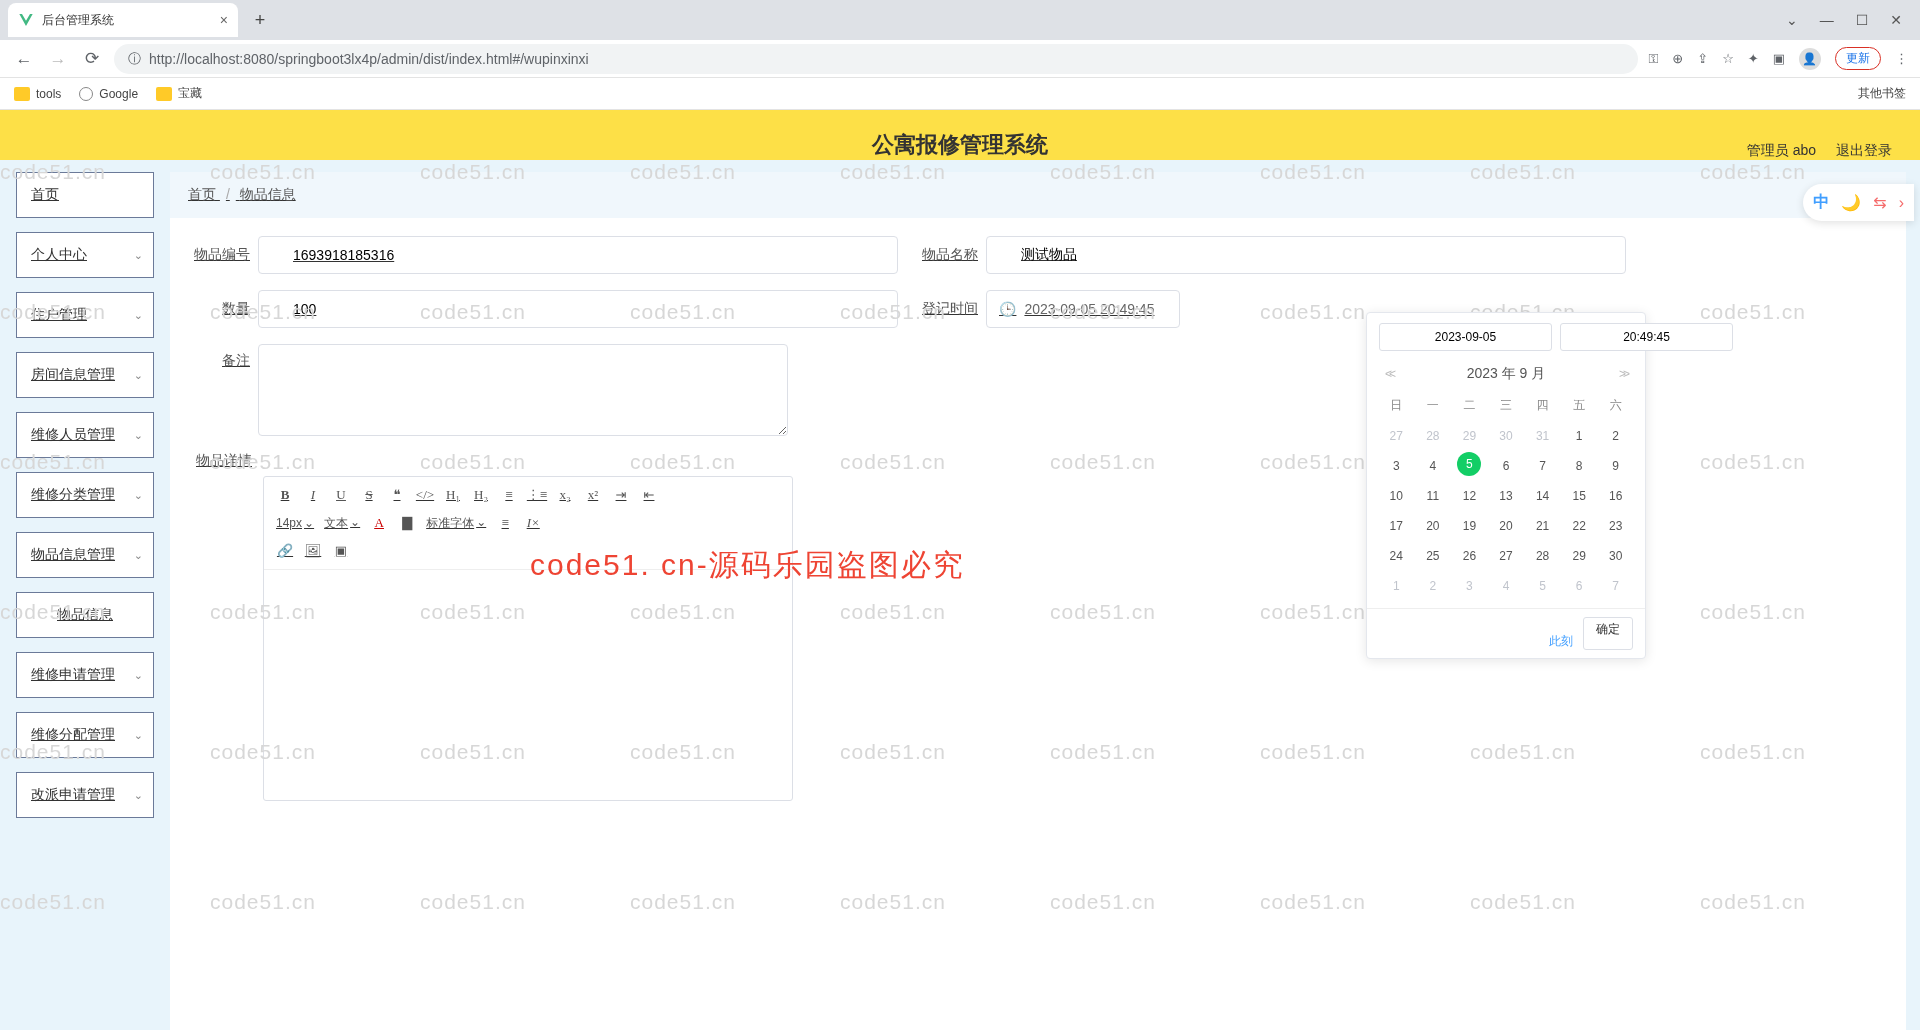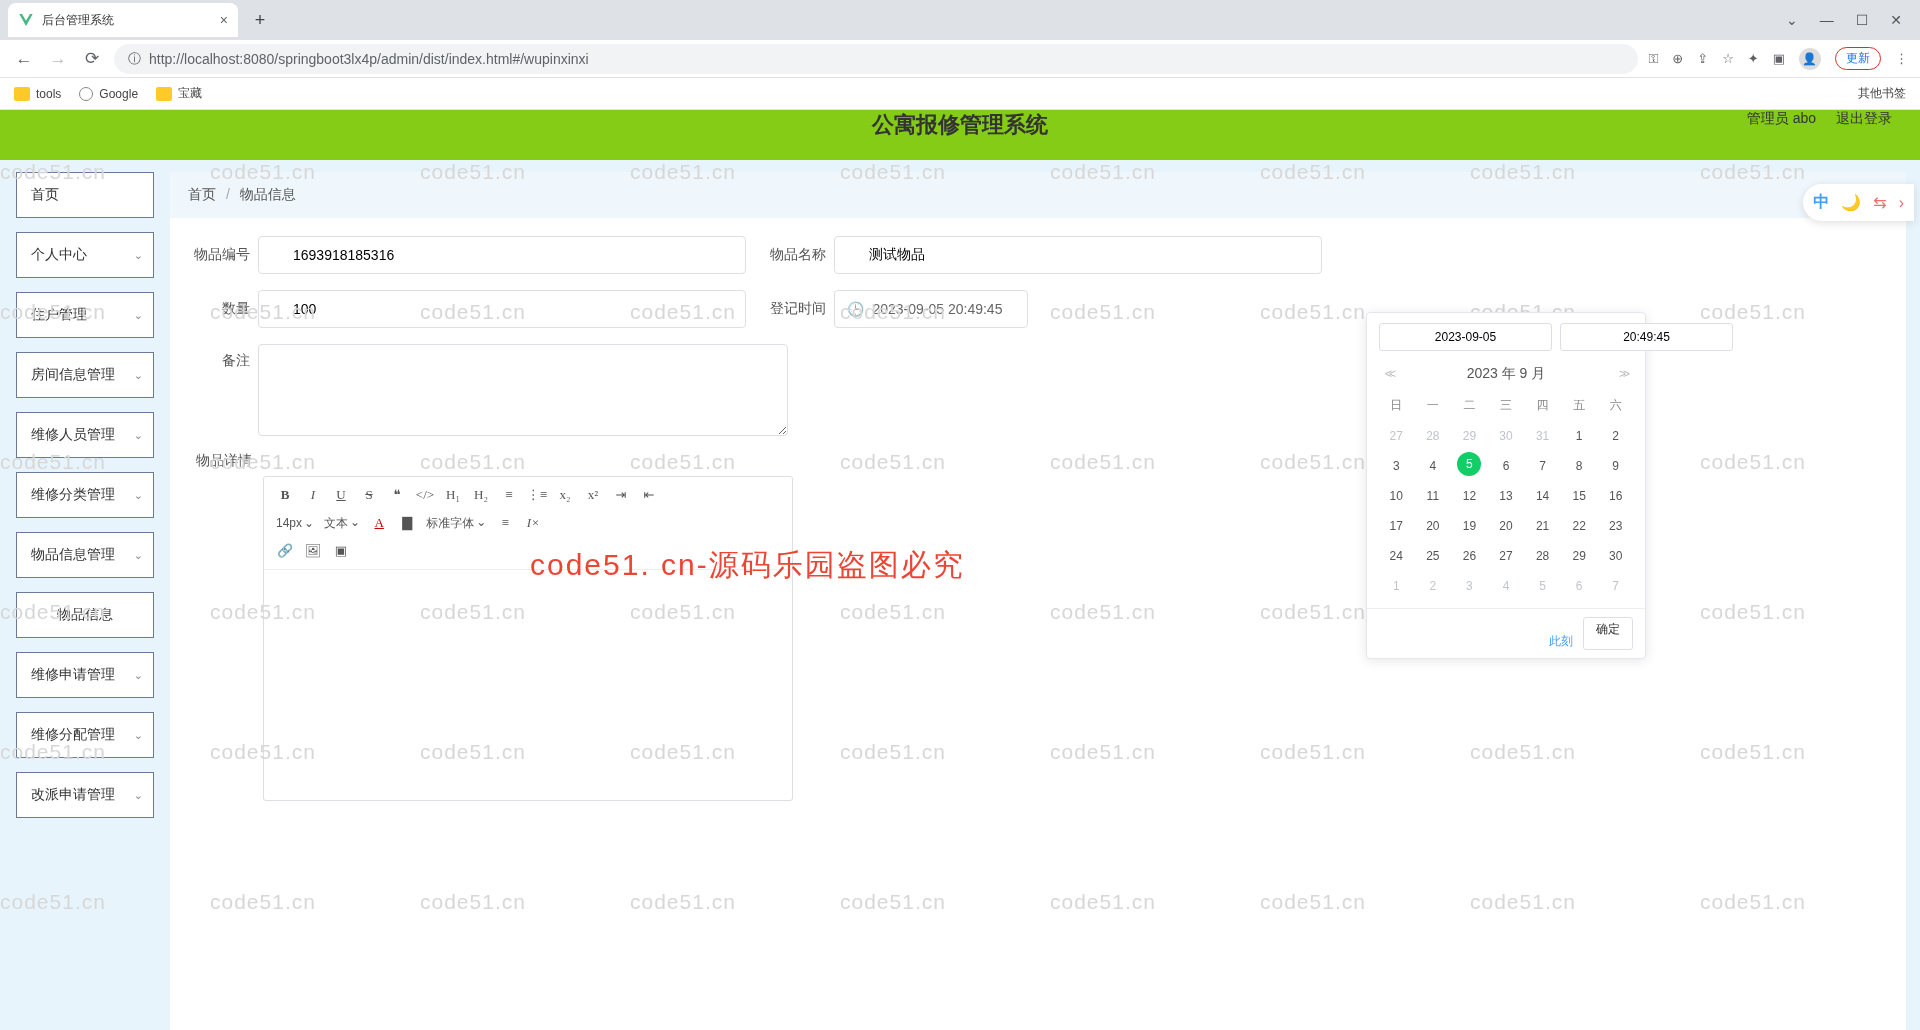--- a/index.html
+++ b/index.html
@@ -24,40 +24,40 @@
 .righticons { display:flex; gap:14px; align-items:center; color:#5f6368; }
 .righticons .update { border:1px solid #d93025; color:#1a73e8; border-radius:14px; padding:2px 10px; font-size:12px; }
 .avatar-ico { width:22px; height:22px; border-radius:50%; background:#ddd; display:flex; align-items:center; justify-content:center; font-size:12px; }
 
 .bmbar { height:32px; display:flex; align-items:center; padding:0 14px; gap:18px; font-size:12px; color:#444; border-bottom:1px solid #e3e3e3; }
 .bm { display:flex; align-items:center; gap:6px; }
 .bm .folder { width:16px; height:14px; background:#ffca28; border-radius:2px; }
 .bm .gico { width:14px; height:14px; border-radius:50%; border:1px solid #888; }
 .otherbm { margin-left:auto; display:flex; align-items:center; gap:6px; }
 
-.header { position:absolute; top:110px; left:0; right:0; height:50px; display:flex; align-items:flex-start; justify-content:center; background:#84cc16; z-index:5; }
+.header { position:absolute; top:110px; left:0; right:0; height:50px; display:flex; align-items:flex-end; justify-content:center; background:#fde047; z-index:5; }
 .header .title { font-size:22px; font-weight:700; }
 .header .right { position:absolute; right:28px; display:flex; gap:20px; font-size:14px; }
 
-.appbody { position:absolute; top:160px; left:0; right:0; bottom:0; display:flex; background:#e8f4fb; }
+.appbody { position:absolute; top:160px; left:0; right:0; bottom:0; display:flex; background:#e8f4fb;text-decoration:underline; }
 
 .sidebar { width:170px; background:transparent; padding:12px 16px; display:flex; flex-direction:column; gap:14px; }
 .menuitem { background:#fff; border:1px solid #6b7a99; height:46px; display:flex; align-items:center; padding:0 14px; font-size:14px; position:relative; }
 .menuitem.expandable::after { content:"⌄"; position:absolute; right:10px; color:#888; font-size:11px; }
 
 .main { flex:1; background:#fff; margin:12px 14px 0 0; padding:0; position:relative; }
 .breadcrumb { padding:14px 18px; font-size:14px; color:#555; background:#f0f7fc; }
 .breadcrumb .sep { margin:0 6px; color:#aaa; }
 
 .form { padding:18px 18px; }
 .row { display:flex; gap:18px; margin-bottom:16px; }
 .field { display:flex; align-items:center; }
 .label { width:62px; text-align:right; margin-right:8px; font-size:14px; color:#555; }
 .input { height:38px; border:1px solid #dcdfe6; border-radius:4px; padding:0 12px; font-size:14px; background:#fff; }
-.input.wide { width:488px;padding-left:34px; }
+.input.wide { width:640px;padding-left:34px; }
 .input.time { width:194px; display:flex; align-items:center; gap:8px; color:#666; }
 .textarea { width:530px; height:92px; border:1px solid #dcdfe6; border-radius:4px; padding:10px 12px; resize:both; }
 
 .detaillabel { font-size:14px; color:#555; margin:8px 0 6px 8px; }
 .editor { border:1px solid #dcdfe6; border-radius:3px; margin-left:75px; width:530px; }
 .toolbar { display:flex; flex-wrap:wrap; gap:2px; padding:6px 8px; border-bottom:1px solid #eee; align-items:center; }
 .tbtn { width:26px; height:24px; display:flex; align-items:center; justify-content:center; font-size:13px; color:#555; font-family:serif; }
 .tbtn.bold{font-weight:700;} .tbtn.ital{font-style:italic;} .tbtn.under{text-decoration:underline;} .tbtn.strike{text-decoration:line-through;}
 .tsel { font-size:12px; padding:0 4px; color:#555; display:flex; align-items:flex-start; gap:2px; }
 .editor-body { height:230px; }

